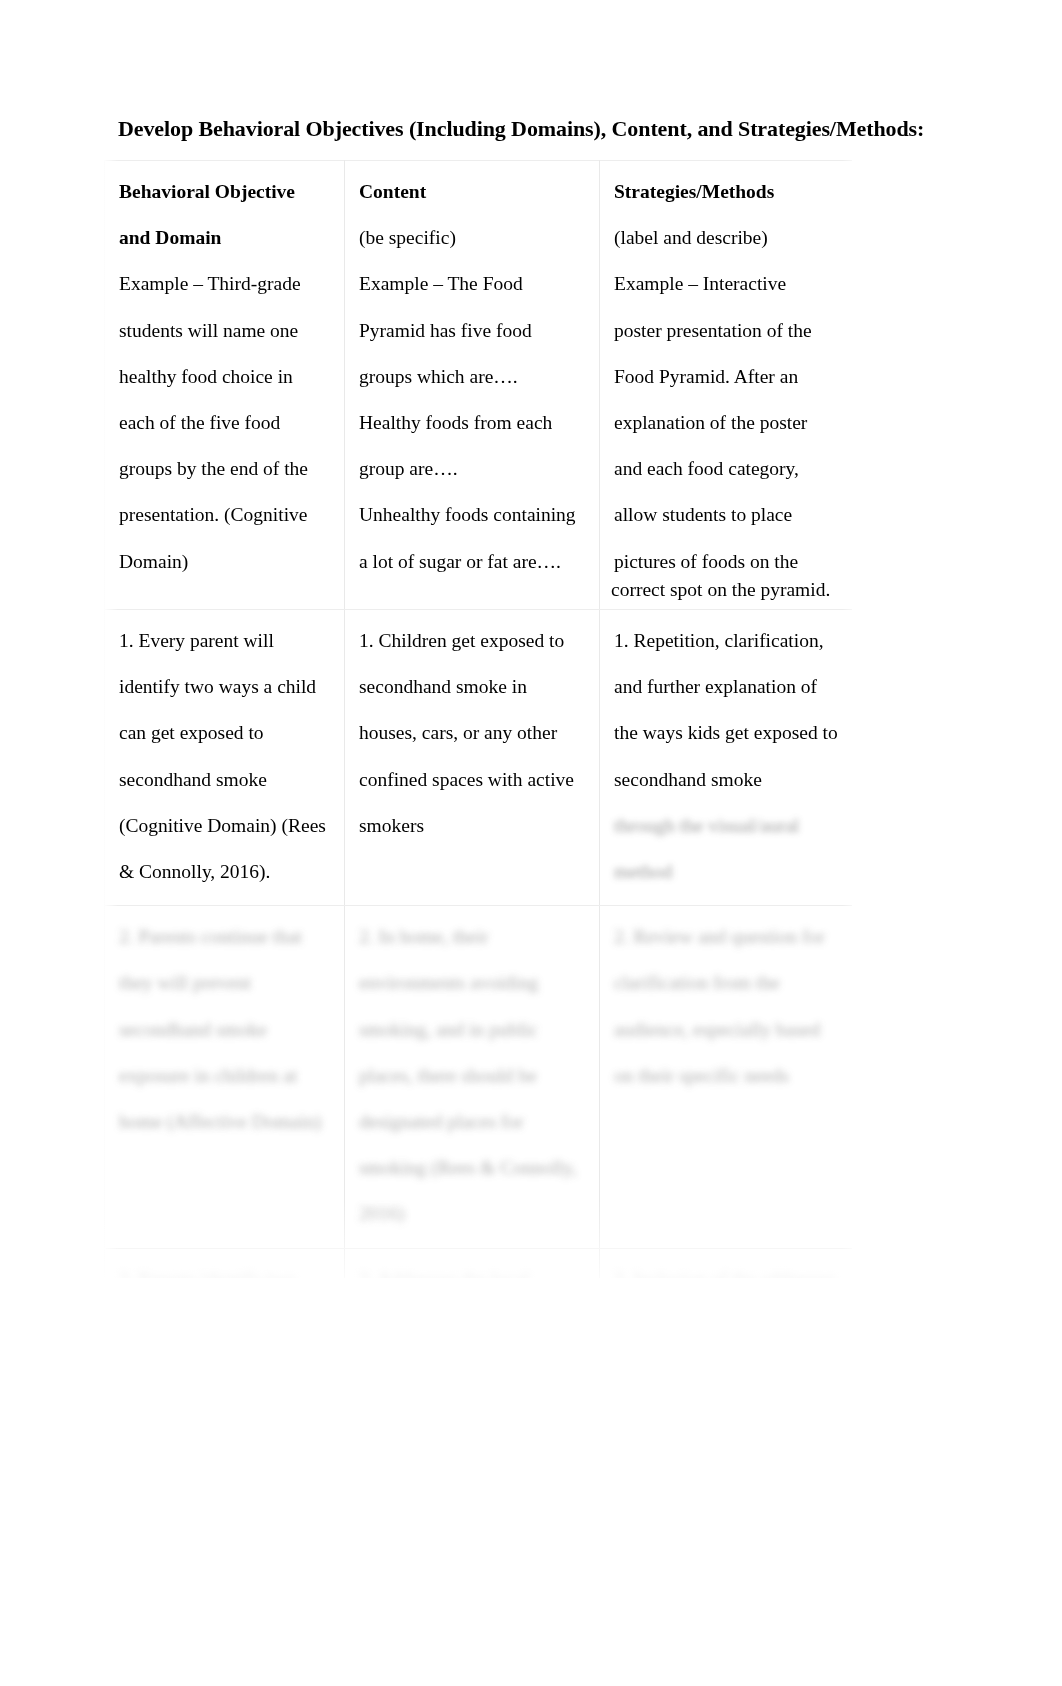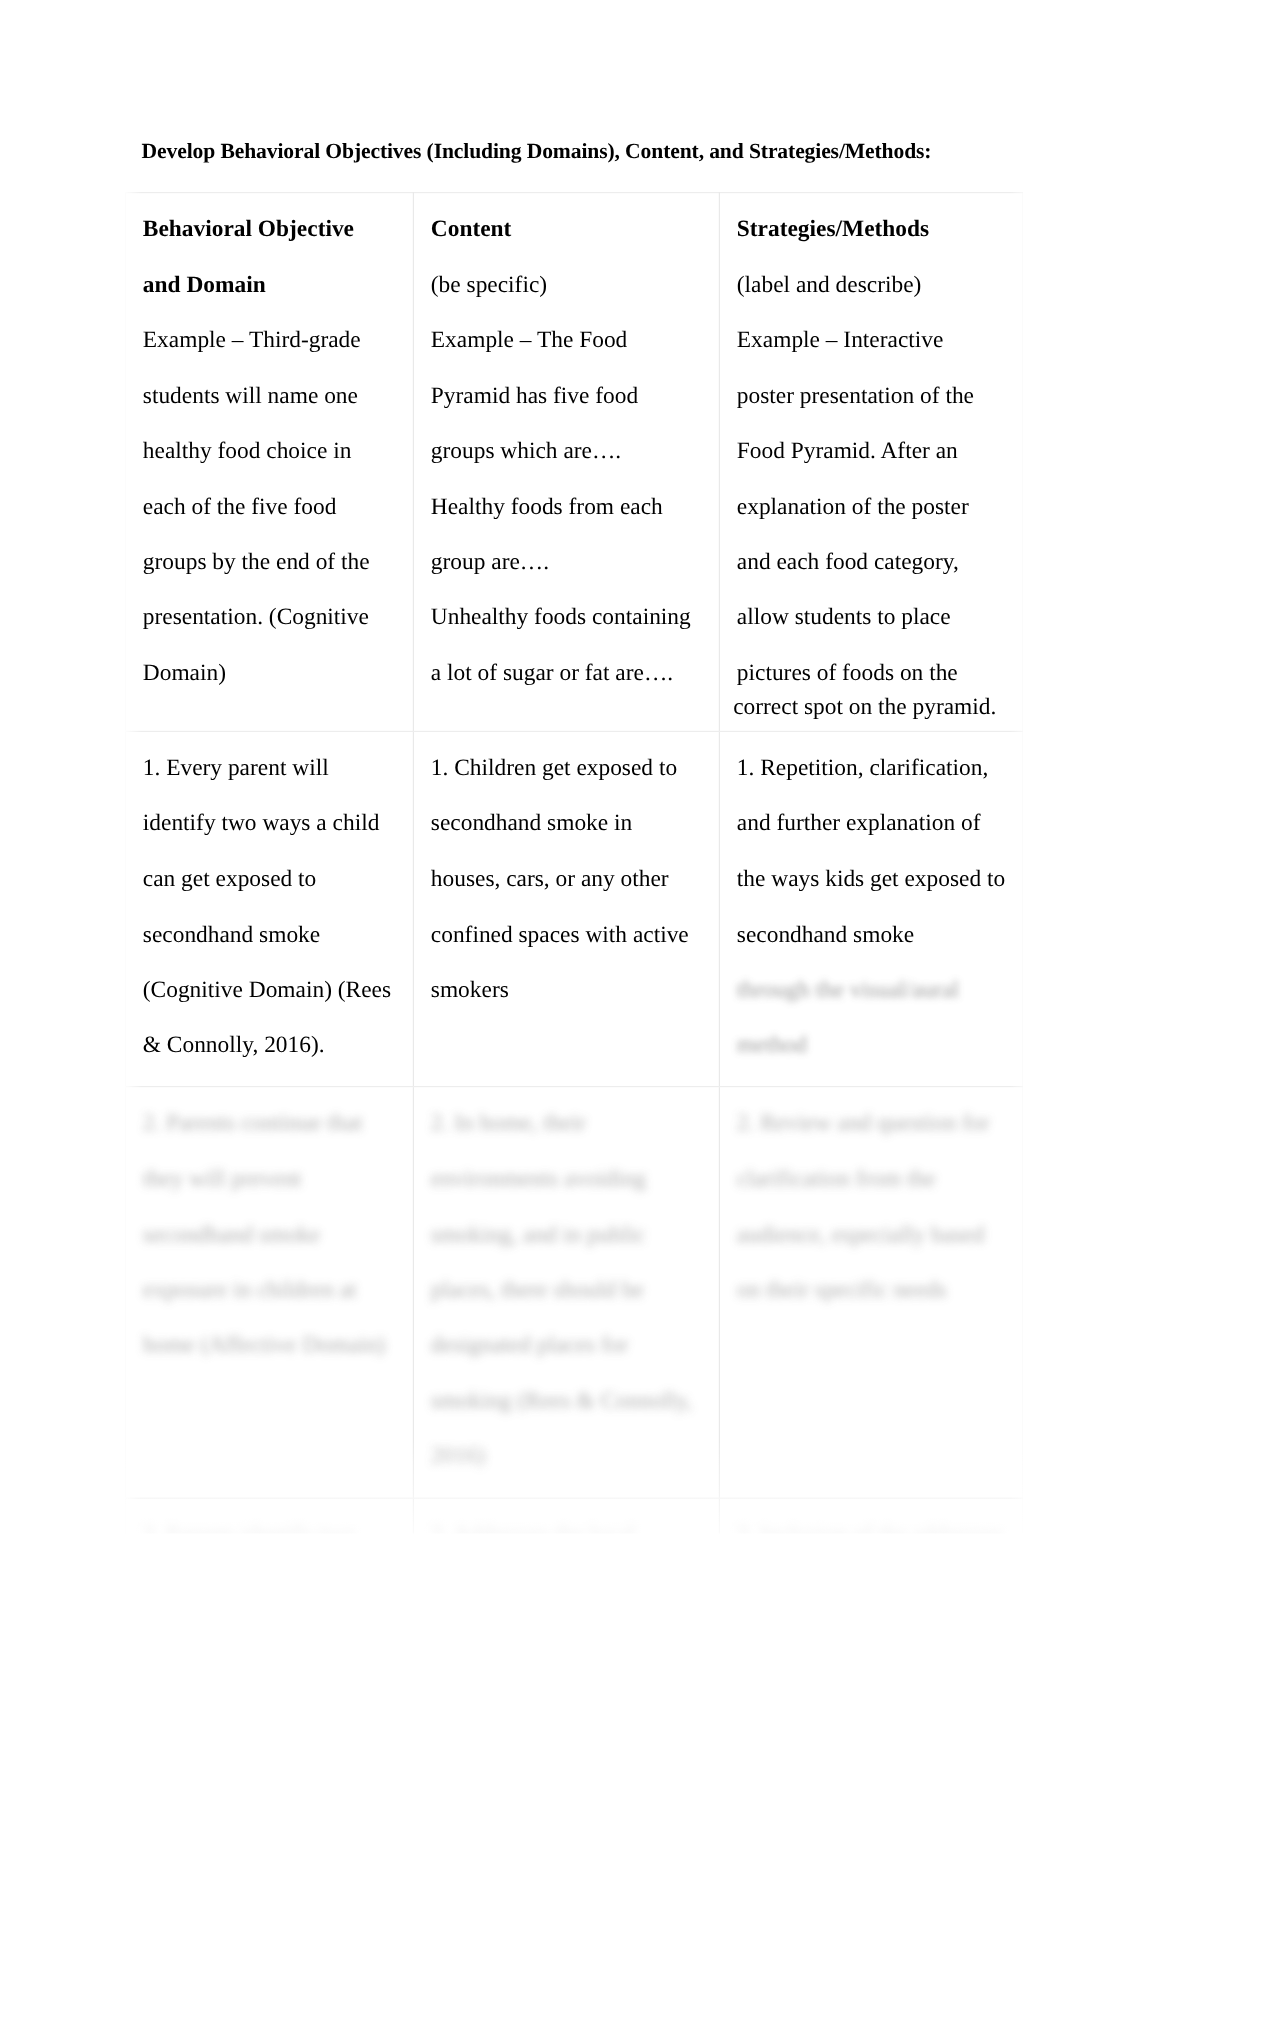--- a/index.html
+++ b/index.html
@@ -20,21 +20,21 @@
     left: 0; top: 0;
     width: 1062px;
     height: 1686px;
     background: #ffffff;
   }
   .doc-title {
     position: absolute;
     left: 118px;
     top: 116px;
     width: 760px;
-    font-size: 18px;
+    font-size: 22px;
     font-weight: bold;
     letter-spacing: -0.1px;
     line-height: 1.2;
     white-space: nowrap;
   }
 
   
   .table-wrap {
     position: absolute;
     left: 104px;

